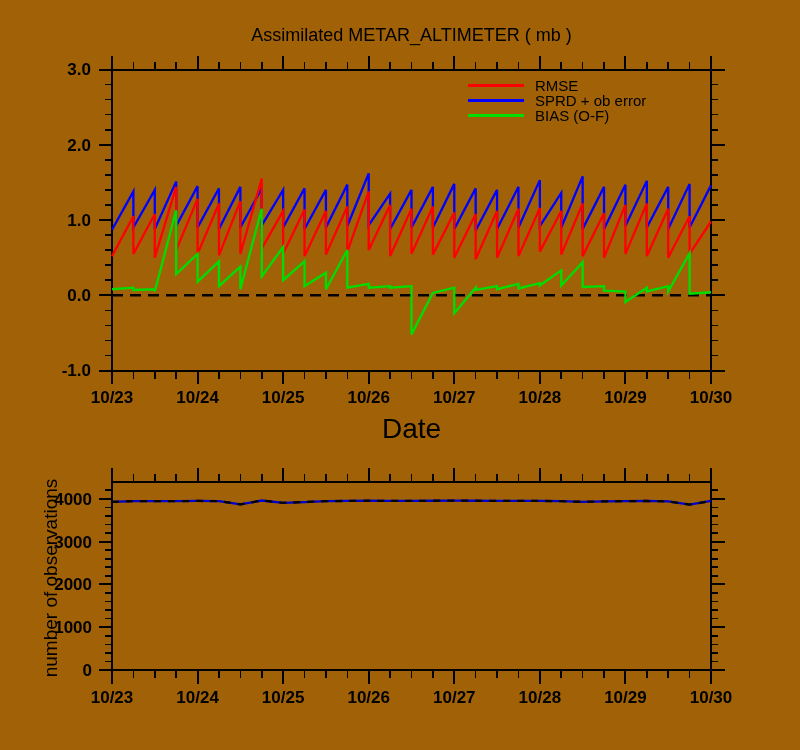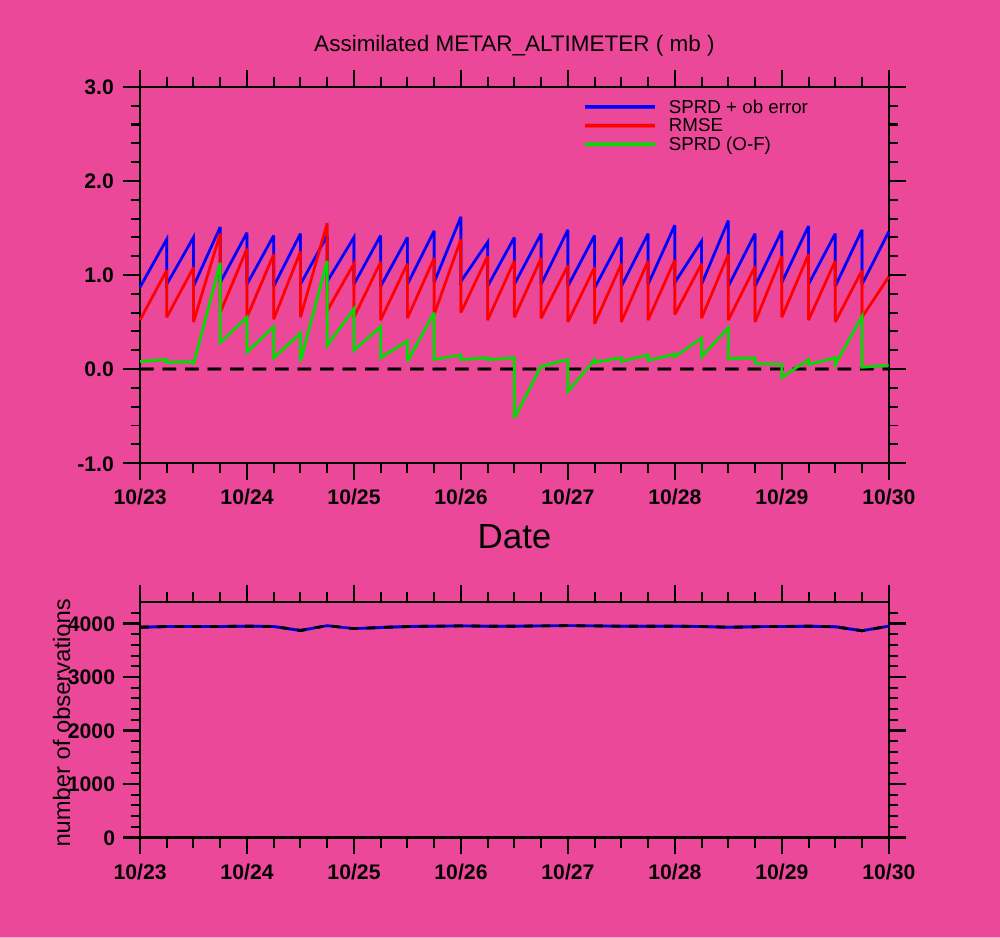--- a/index.html
+++ b/index.html
@@ -1,17 +1,17 @@
 <!DOCTYPE html>
 <html><head>
 <meta charset="utf-8">
 <style>
   html,body{margin:0;padding:0;background:#fff;}
   .stage{
-    position:relative;width:800px;height:750px;background:#ec4899;
+    position:relative;width:800px;height:750px;background:#a16207;
     font-family:"Liberation Sans", sans-serif;color:#000;overflow:hidden;
   }
   .title{
     position:absolute;left:112px;top:25px;width:599px;text-align:center;
     font-size:18px;font-weight:normal;white-space:nowrap;
   }
   .legend{position:absolute;left:468px;top:78px;}
   .legend-row{display:flex;align-items:center;height:15px;}
   .swatch{display:inline-block;width:56px;height:3px;margin-right:11px;flex:0 0 auto;}
   .legend-label{font-size:15px;line-height:15px;white-space:nowrap;}
@@ -29,30 +29,30 @@
 </style>
 </head>
 <body>
 
 <div class="stage">
 
   <div class="title">Assimilated METAR_ALTIMETER ( mb )</div>
 
   <div class="legend">
     <div class="legend-row">
+      <span class="swatch" style="background: rgb(255, 0, 0);"></span>
+      <span class="legend-label">RMSE</span>
+    </div>
+    <div class="legend-row">
       <span class="swatch" style="background: rgb(0, 0, 255);"></span>
       <span class="legend-label">SPRD + ob error</span>
     </div>
     <div class="legend-row">
-      <span class="swatch" style="background: rgb(255, 0, 0);"></span>
-      <span class="legend-label">RMSE</span>
-    </div>
-    <div class="legend-row">
       <span class="swatch" style="background: rgb(0, 221, 0);"></span>
-      <span class="legend-label">SPRD (O-F)</span>
+      <span class="legend-label">BIAS (O-F)</span>
     </div>
   </div>
 
   <svg id="top-plot" class="panel" width="800" height="450">
       <rect x="112" y="69.5" width="599" height="301" fill="none" stroke="#000000" stroke-width="2" shape-rendering="crispEdges"></rect>
       <line x1="112" y1="370.5" x2="98.5" y2="370.5" stroke="#000000" stroke-width="2" shape-rendering="crispEdges"></line>
       <line x1="711" y1="370.5" x2="724.5" y2="370.5" stroke="#000000" stroke-width="2" shape-rendering="crispEdges"></line>
       <line x1="112" y1="355.45" x2="105" y2="355.45" stroke="#000000" stroke-width="1.6" shape-rendering="crispEdges"></line>
       <line x1="711" y1="355.45" x2="718" y2="355.45" stroke="#000000" stroke-width="1.6" shape-rendering="crispEdges"></line>
       <line x1="112" y1="340.4" x2="105" y2="340.4" stroke="#000000" stroke-width="1.6" shape-rendering="crispEdges"></line>

